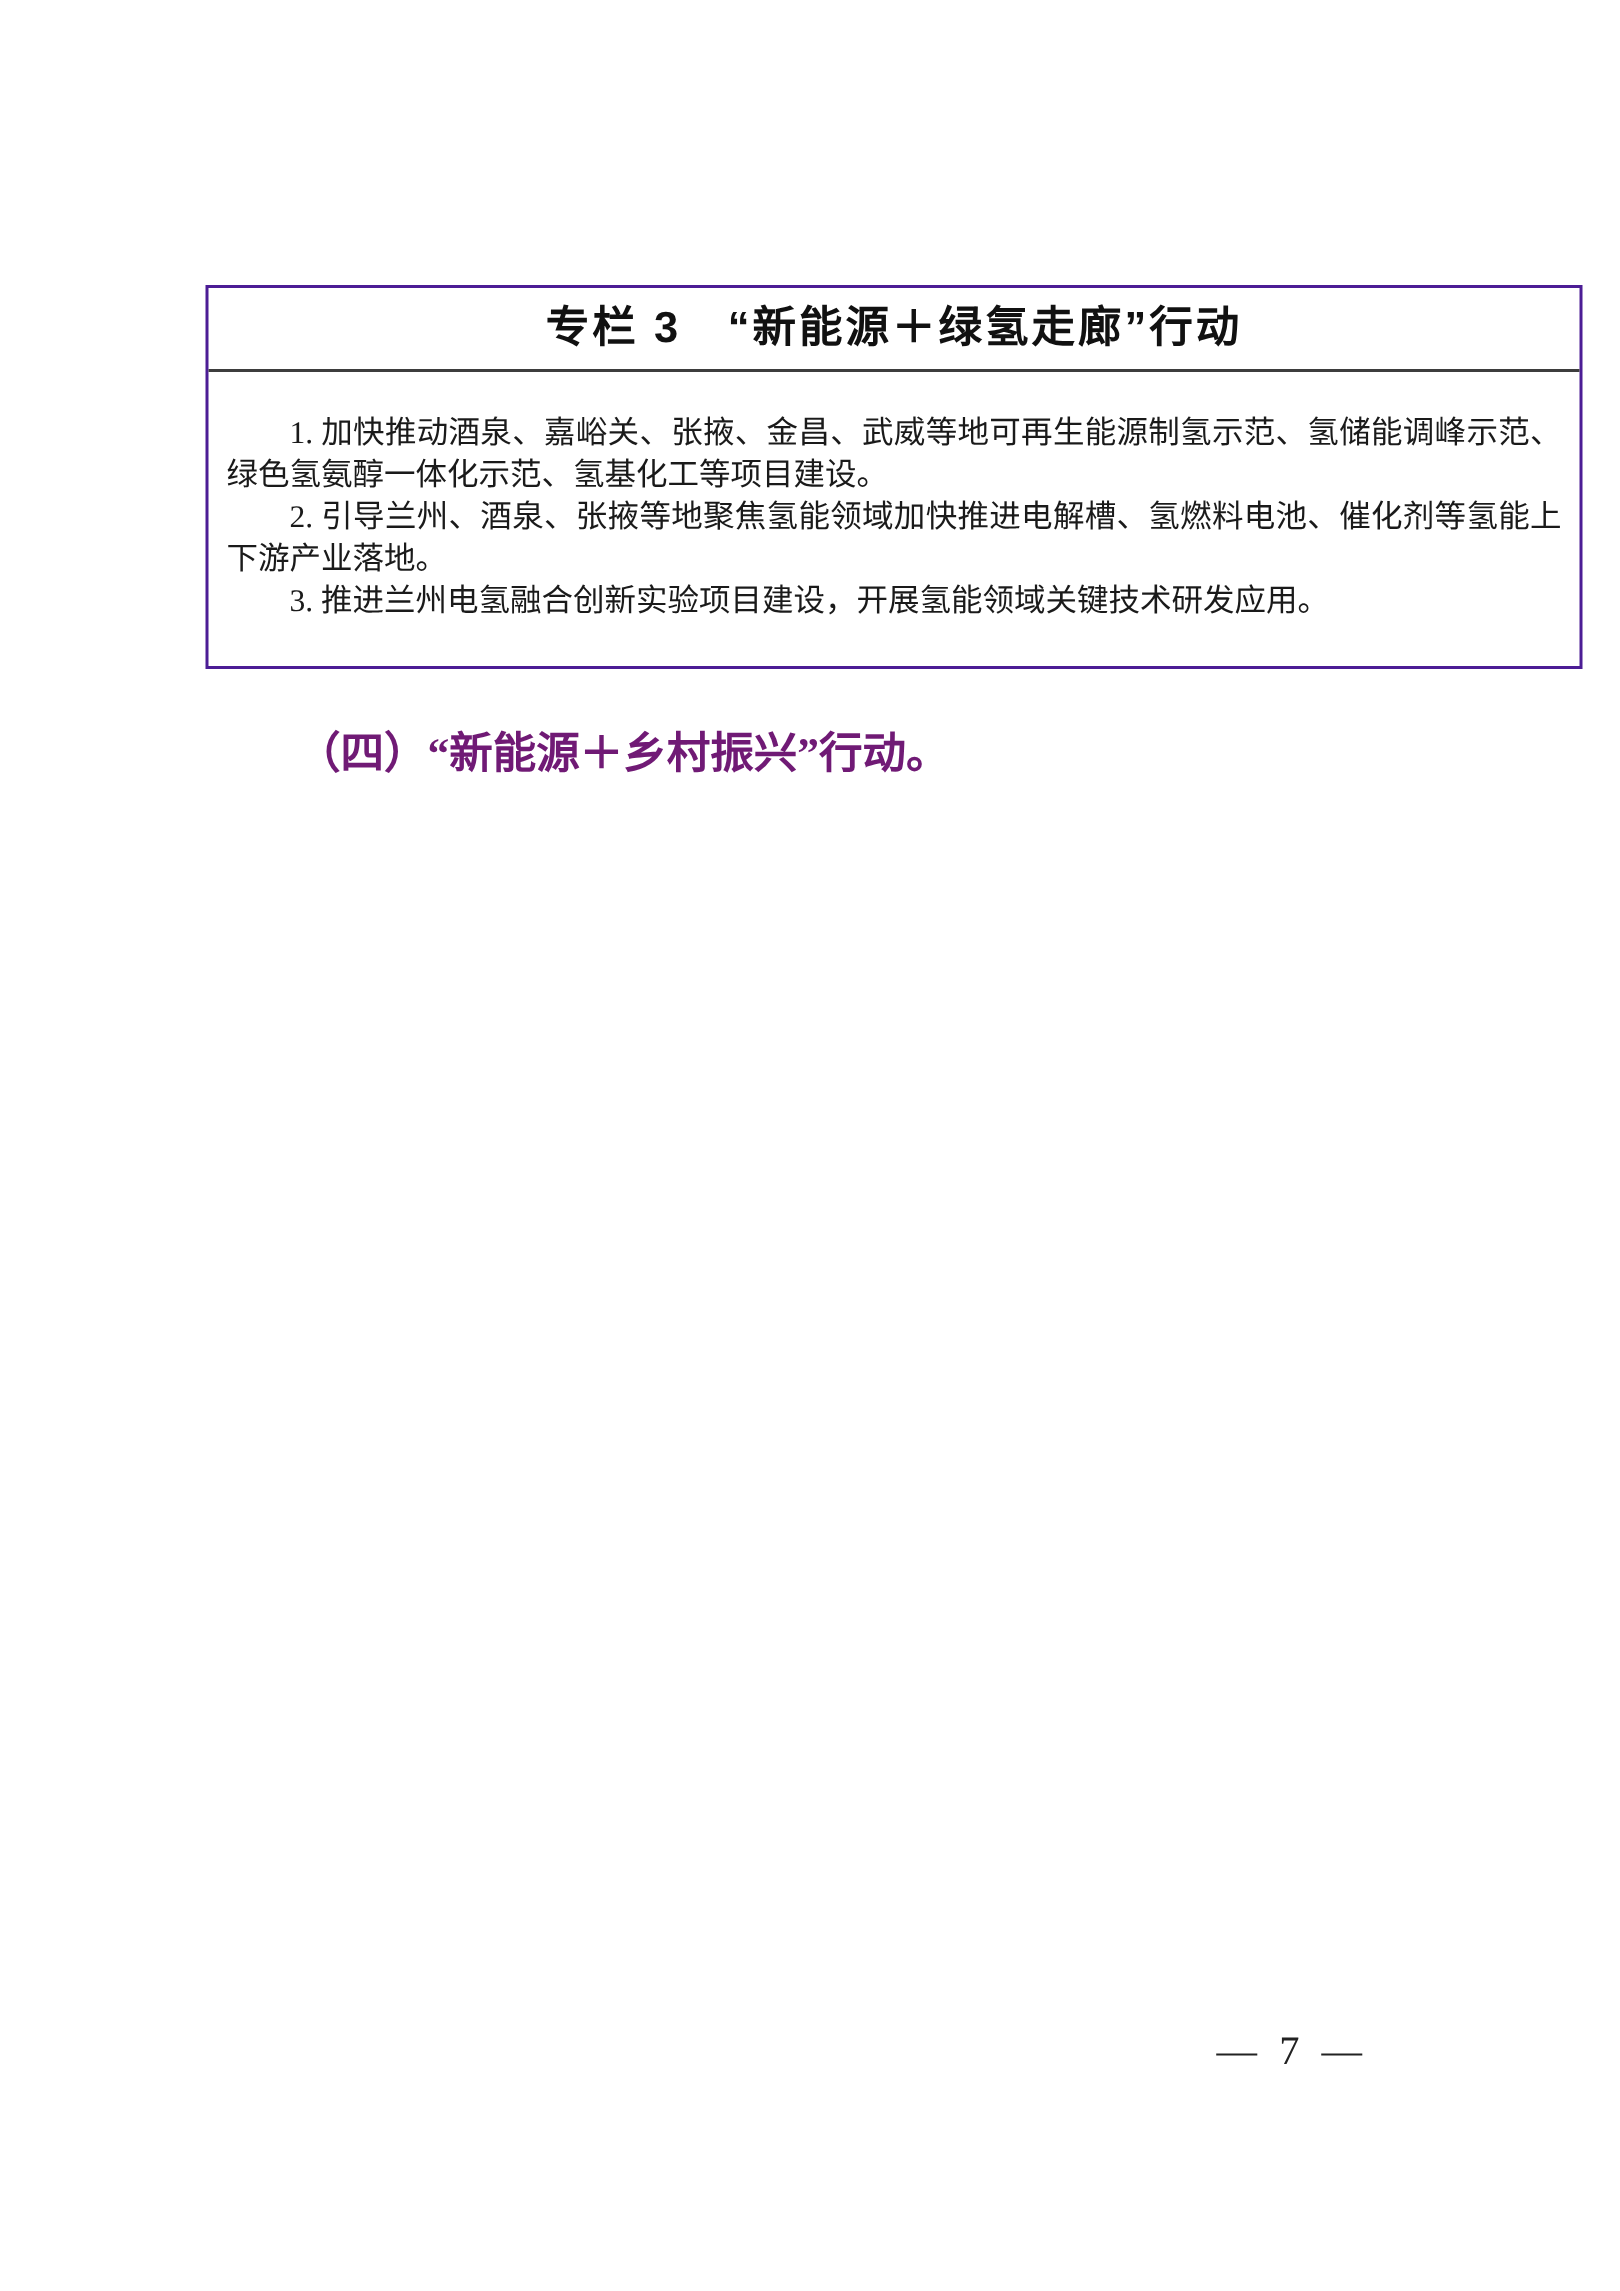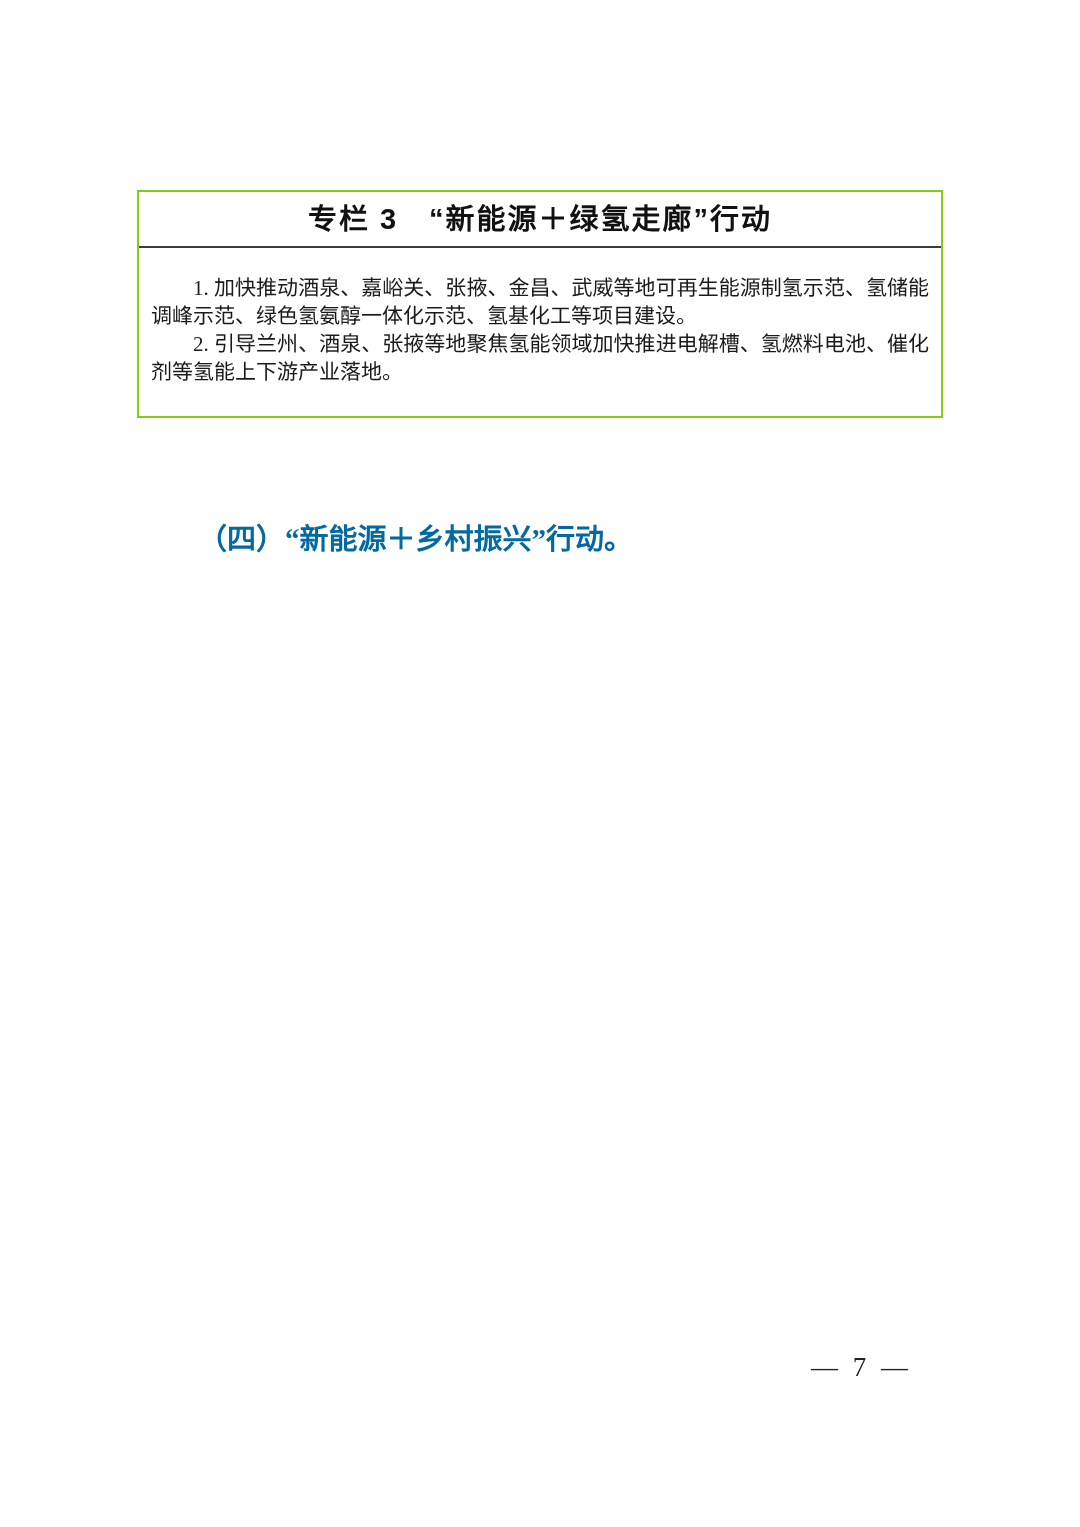--- a/index.html
+++ b/index.html
@@ -14,22 +14,22 @@
     background: #ffffff;
     overflow: hidden;
     color: #1a1a1a;
   }
 
   
   .column-box {
     position: absolute;
     left: 137px;
     top: 190px;
-    width: 806px;
-    border: 2px solid #84cc16;
+    width: 918px;
+    border: 2px solid #4c1d95;
     box-sizing: border-box;
     background: #ffffff;
   }
   .column-box-title {
     height: 54px;
     line-height: 54px;
     text-align: center;
     font-family: "Liberation Sans", "DejaVu Sans", sans-serif;
     font-weight: bold;
     font-size: 29px;
@@ -49,26 +49,26 @@
     margin: 0;
     text-indent: 2em;
     text-align: justify;
     text-justify: inter-ideograph;
   }
 
   
   .body-text {
     position: absolute;
     left: 140px;
-    top: 512px;
+    top: 476px;
     width: 805px;
     font-family: "Liberation Serif", "DejaVu Serif", serif;
     font-size: 29px;
     line-height: 55px;
-    color: #0369a1;
+    color: #701a75;
   }
   .body-text p {
     margin: 0;
     text-indent: 2em;
     text-align: justify;
     text-justify: inter-ideograph;
   }
   .section-heading {
     font-weight: bold;
   }
@@ -88,20 +88,21 @@
 </head>
 <body>
 
 <div class="page">
 
   <div class="column-box">
     <div class="column-box-title">专栏 3　“新能源＋绿氢走廊”行动</div>
     <div class="column-box-body">
       <p>1. 加快推动酒泉、嘉峪关、张掖、金昌、武威等地可再生能源制氢示范、氢储能调峰示范、绿色氢氨醇一体化示范、氢基化工等项目建设。</p>
       <p>2. 引导兰州、酒泉、张掖等地聚焦氢能领域加快推进电解槽、氢燃料电池、催化剂等氢能上下游产业落地。</p>
+      <p>3. 推进兰州电氢融合创新实验项目建设，开展氢能领域关键技术研发应用。</p>
     </div>
   </div>
 
   <div class="body-text">
     <p class="section-heading">（四）“新能源＋乡村振兴”行动。</p>
   </div>
 
   <div class="page-number">— 7 —</div>
 
 </div>

